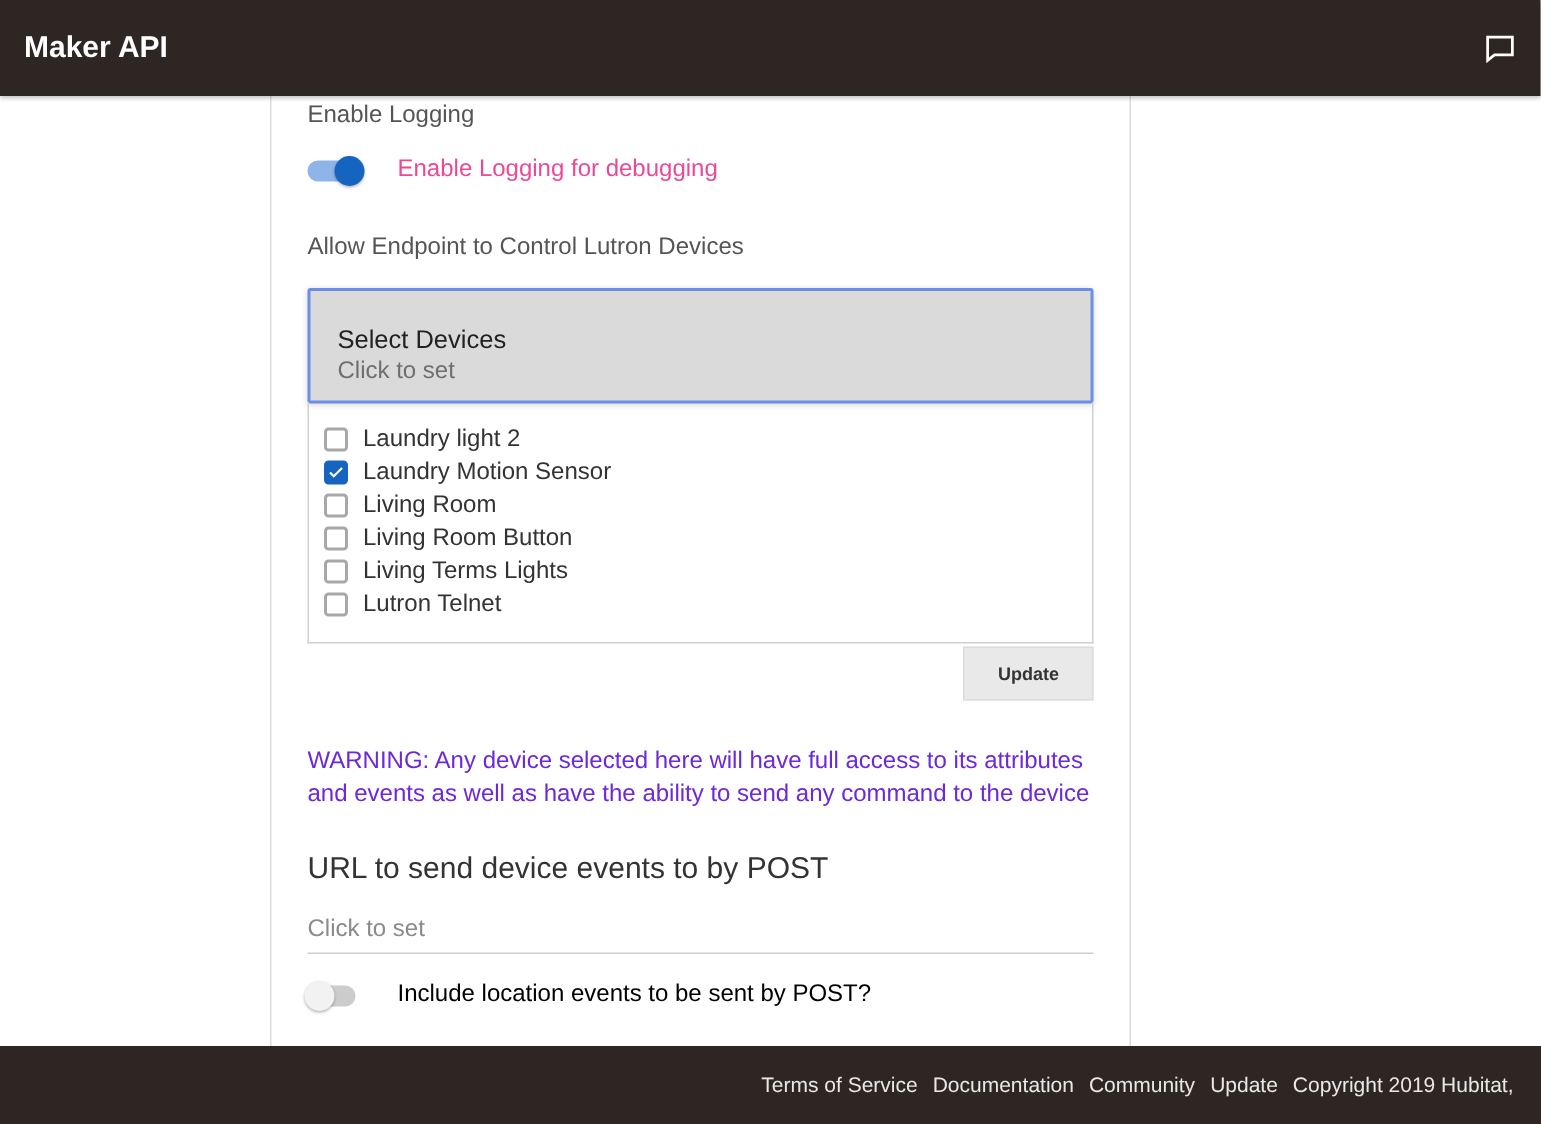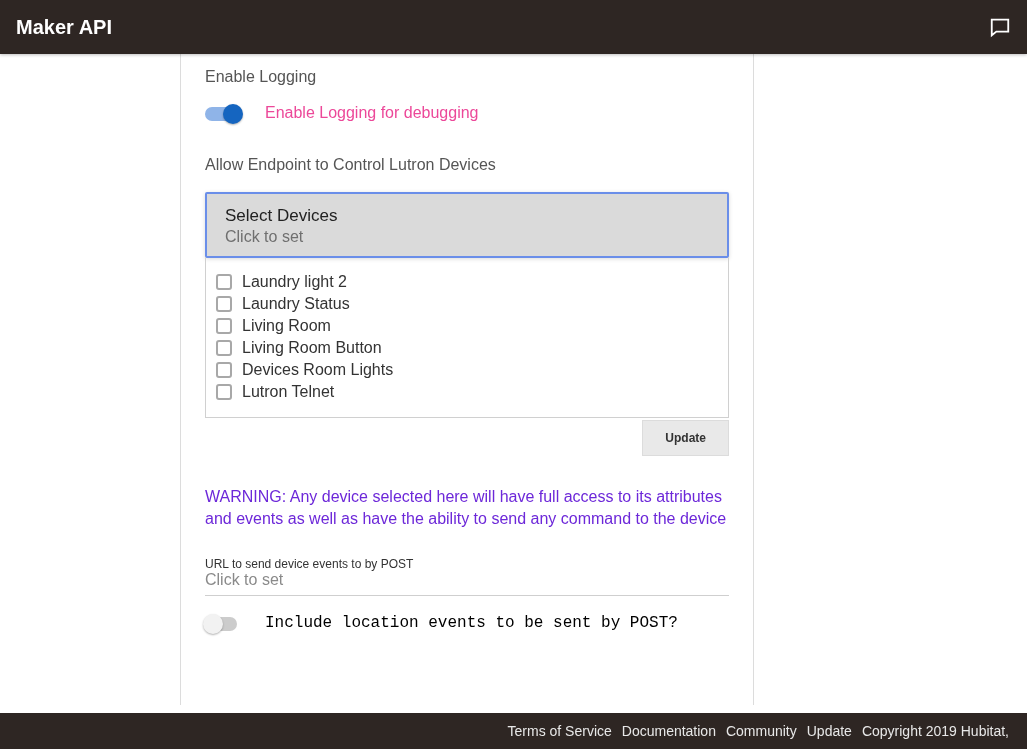--- a/index.html
+++ b/index.html
@@ -5,35 +5,35 @@
   * { box-sizing: border-box; }
   html, body {
     margin: 0; padding: 0;
     font-family: -apple-system, BlinkMacSystemFont, "Segoe UI", Helvetica, Arial, sans-serif;
     background: #fff;
     height: 100%;
     overflow: hidden;
   }
   .topbar {
     position: fixed; top: 0; left: 0; right: 0;
-    height: 54px;
+    height: 64px;
     background: #2e2623;
     color: #fff;
     display: flex; align-items: center;
     padding: 0 16px;
     z-index: 100;
     box-shadow: 0 1px 3px rgba(0,0,0,0.25);
   }
   .topbar-title { font-size: 20px; font-weight: 600; }
   .topbar-spacer { flex: 1; }
   .chat-icon { width: 22px; height: 22px; cursor: pointer; }
   .chat-icon svg { stroke: #fff; fill: none; stroke-width: 2; }
   .footer {
     position: fixed; bottom: 0; left: 0; right: 0;
-    height: 36px;
+    height: 52px;
     background: #2e2623;
     color: #e8e8e8;
     display: flex; align-items: center; justify-content: flex-end;
     padding: 0 18px;
     font-size: 14px;
     z-index: 100;
   }
   .footer a { color: #e8e8e8; text-decoration: none; margin-right: 10px; cursor: pointer; }
   .footer a:last-child { margin-right: 0; }
   .footer .copyright { margin-left: 0px; }
@@ -74,21 +74,21 @@
   .toggle-thumb {
     position: absolute; right: -2px; top: 0; width: 20px; height: 20px;
     background: #1565c0; border-radius: 50%;
     box-shadow: 0 1px 2px rgba(0,0,0,0.3);
   }
   .toggle-row .tog-text { font-size: 16px; color: #ec4899; }
   .select-devices-box {
     border: 2px solid #6a8ee9;
     background: #dadada;
     border-radius: 2px;
-    padding: 12px 18px 10px;
+    padding: 23px 18px 10px;
     margin-top: 18px;
     box-shadow: 0 1px 4px rgba(0,0,0,0.15);
     cursor: pointer;
   }
   .select-devices-box .title { font-size: 17px; color: #222; }
   .select-devices-box .sub { font-size: 16px; color: #6f6f6f; margin-top: 2px;}
   .device-list {
     border: 1px solid #d0d0d0;
     border-top: none;
     padding: 14px 10px 14px 10px;
@@ -119,26 +119,25 @@
     border: 1px solid #dcdcdc;
     color: #333;
     font-size: 12px; font-weight: 600;
     padding: 10px 22px;
     cursor: pointer;
   }
   .warning {
     font-size: 16px; color: #6d28d9; line-height: 1.4;
     margin-bottom: 26px;
   }
-  .url-row .label { font-size: 12px; color: #333; margin-bottom: 0; }
+  .url-row .label { font-size: 20px; color: #333; margin-bottom: 20px; }
   .url-row .clickset { font-size: 16px; color: #8a8a8a; padding-bottom: 6px; border-bottom: 1px solid #cfcfcf; cursor: pointer;}
   .last-toggle-row {
     display: flex; align-items: center;
     margin-top: 18px;
-    font-family: Liberation Mono, monospace;
   }
   .toggle-off-track {
     position: absolute; left: 0; top: 3px; width: 32px; height: 14px;
     background: #cccccc; border-radius: 7px;
   }
   .toggle-off-thumb {
     position: absolute; left: -2px; top: 0; width: 20px; height: 20px;
     background: #f2f2f2; border-radius: 50%;
     box-shadow: 0 1px 2px rgba(0,0,0,0.3);
   }
@@ -175,34 +174,38 @@
         <div class="title">Select Devices</div>
         <div class="sub">Click to set</div>
       </div>
 
       <div class="device-list">
           <div class="device-item">
             <span class="cbx"></span>
             <span>Laundry light 2</span>
           </div>
           <div class="device-item">
-            <span class="cbx"></span>
-            <span>Laundry Status</span>
+            <span class="cbx checked">
+              <svg viewBox="0 0 24 24" width="12" height="12">
+                <polyline points="4 12 9 17 20 6"></polyline>
+              </svg>
+            </span>
+            <span>Laundry Motion Sensor</span>
           </div>
           <div class="device-item">
             <span class="cbx"></span>
             <span>Living Room</span>
           </div>
           <div class="device-item">
             <span class="cbx"></span>
             <span>Living Room Button</span>
           </div>
           <div class="device-item">
             <span class="cbx"></span>
-            <span>Devices Room Lights</span>
+            <span>Living Terms Lights</span>
           </div>
           <div class="device-item">
             <span class="cbx"></span>
             <span>Lutron Telnet</span>
           </div>
         </div>
 
       <div class="update-row">
         <button class="update-btn">Update</button>
       </div>

